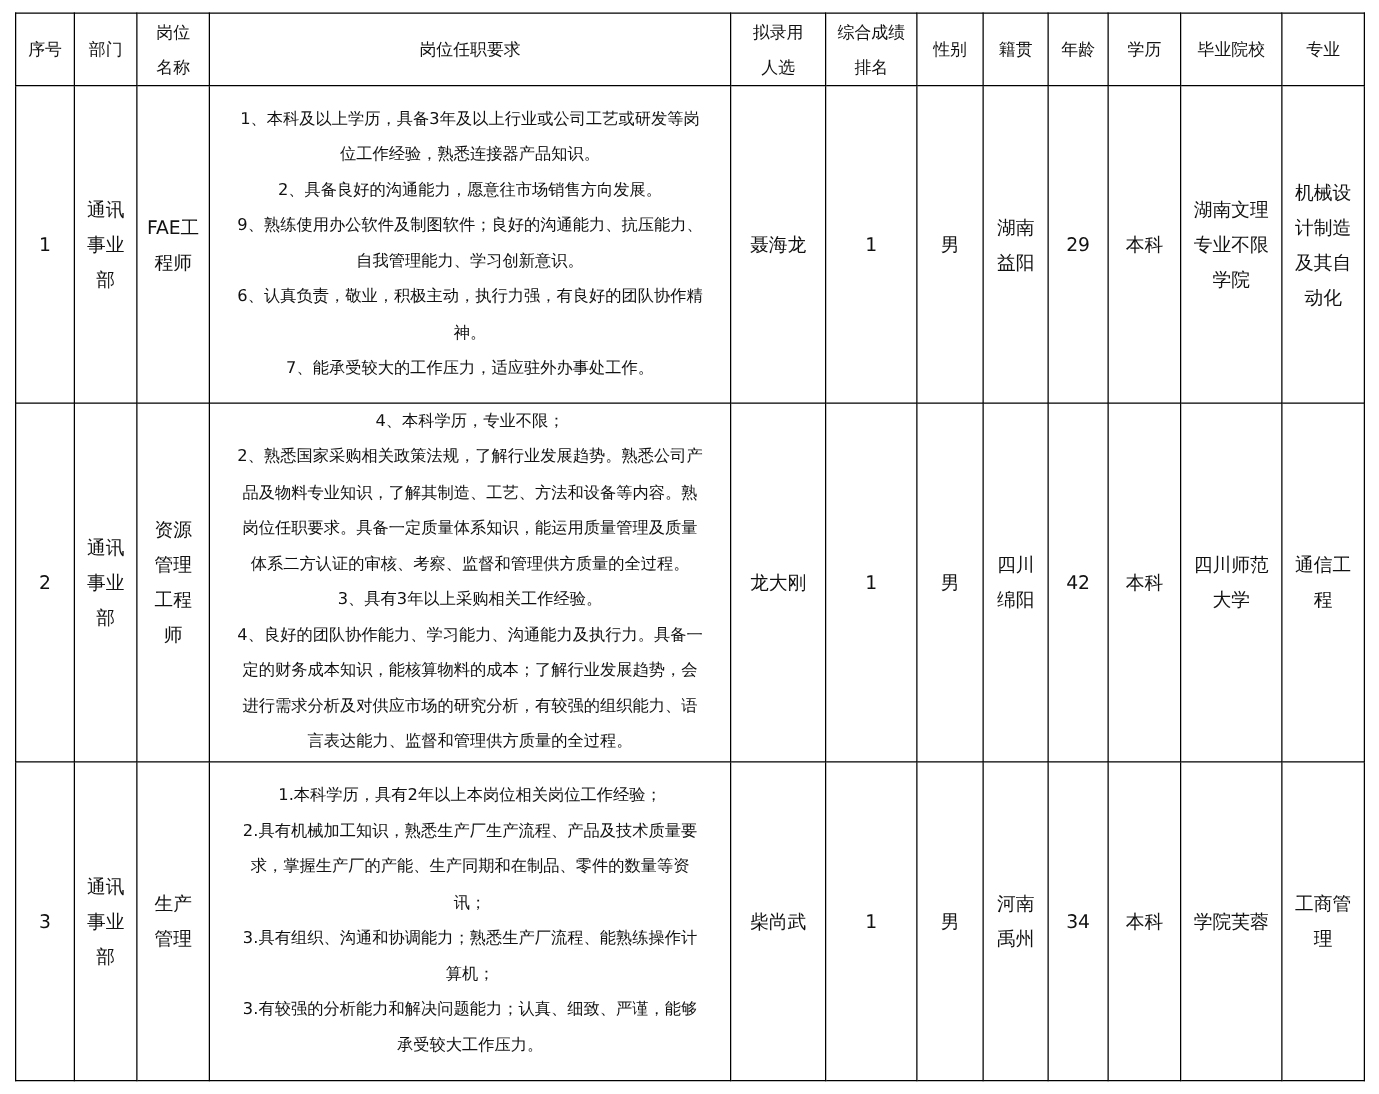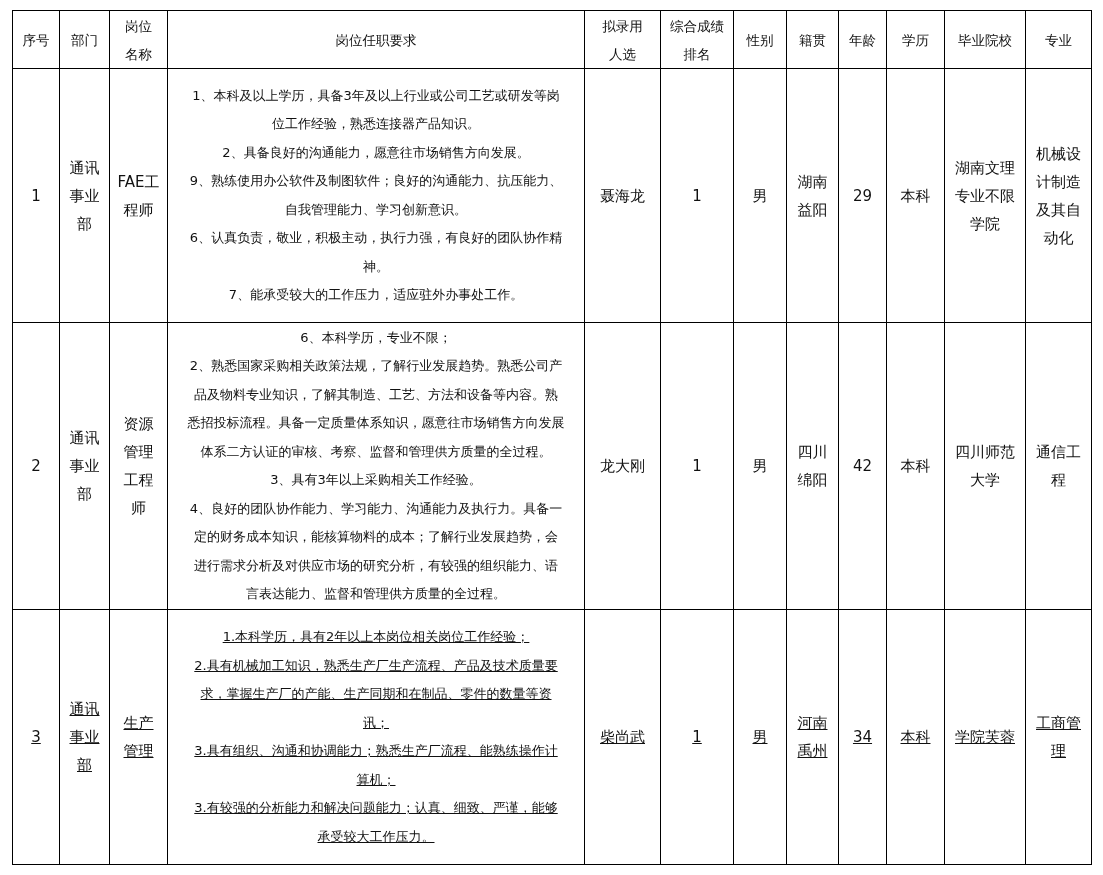--- a/index.html
+++ b/index.html
@@ -14,21 +14,21 @@
       border: 1.5px solid #000;
       text-align: center; vertical-align: middle;
       font-size: 15px; line-height: 28px;
       padding: 0 4px; word-break: break-all;
     }
     table.roster th { font-weight: normal; font-size: 13.5px; height: 57px; }
     table.roster td.req { text-align: center; padding: 0 6px; font-size: 13px; line-height: 28.5px; margin-top: 45px; }
     .line { display: block; }
     tr.r1 td { height: 253px; }
     tr.r2 td { height: 286px; }
-    tr.r3 td { height: 254px; text-decoration: underline; }
+    tr.r3 td { height: 254px; }
   </style>
 </head>
 <body>
 
 <table class="roster">
   <colgroup>
     <col style="width:47px">
       <col style="width:50px">
       <col style="width:58px">
       <col style="width:417px">
@@ -134,24 +134,24 @@
           <span class="line">事业</span>
           <span class="line">部</span>
         </td>
         <td>
           <span class="line">资源</span>
           <span class="line">管理</span>
           <span class="line">工程</span>
           <span class="line">师</span>
         </td>
         <td class="req">
-          <span class="line">6、本科学历，专业不限；</span>
+          <span class="line">4、本科学历，专业不限；</span>
           <span class="line">2、熟悉国家采购相关政策法规，了解行业发展趋势。熟悉公司产</span>
           <span class="line">品及物料专业知识，了解其制造、工艺、方法和设备等内容。熟</span>
-          <span class="line">悉招投标流程。具备一定质量体系知识，愿意往市场销售方向发展</span>
+          <span class="line">岗位任职要求。具备一定质量体系知识，能运用质量管理及质量</span>
           <span class="line">体系二方认证的审核、考察、监督和管理供方质量的全过程。</span>
           <span class="line">3、具有3年以上采购相关工作经验。</span>
           <span class="line">4、良好的团队协作能力、学习能力、沟通能力及执行力。具备一</span>
           <span class="line">定的财务成本知识，能核算物料的成本；了解行业发展趋势，会</span>
           <span class="line">进行需求分析及对供应市场的研究分析，有较强的组织能力、语</span>
           <span class="line">言表达能力、监督和管理供方质量的全过程。</span>
         </td>
         <td>龙大刚</td>
         <td>1</td>
         <td>男</td>

